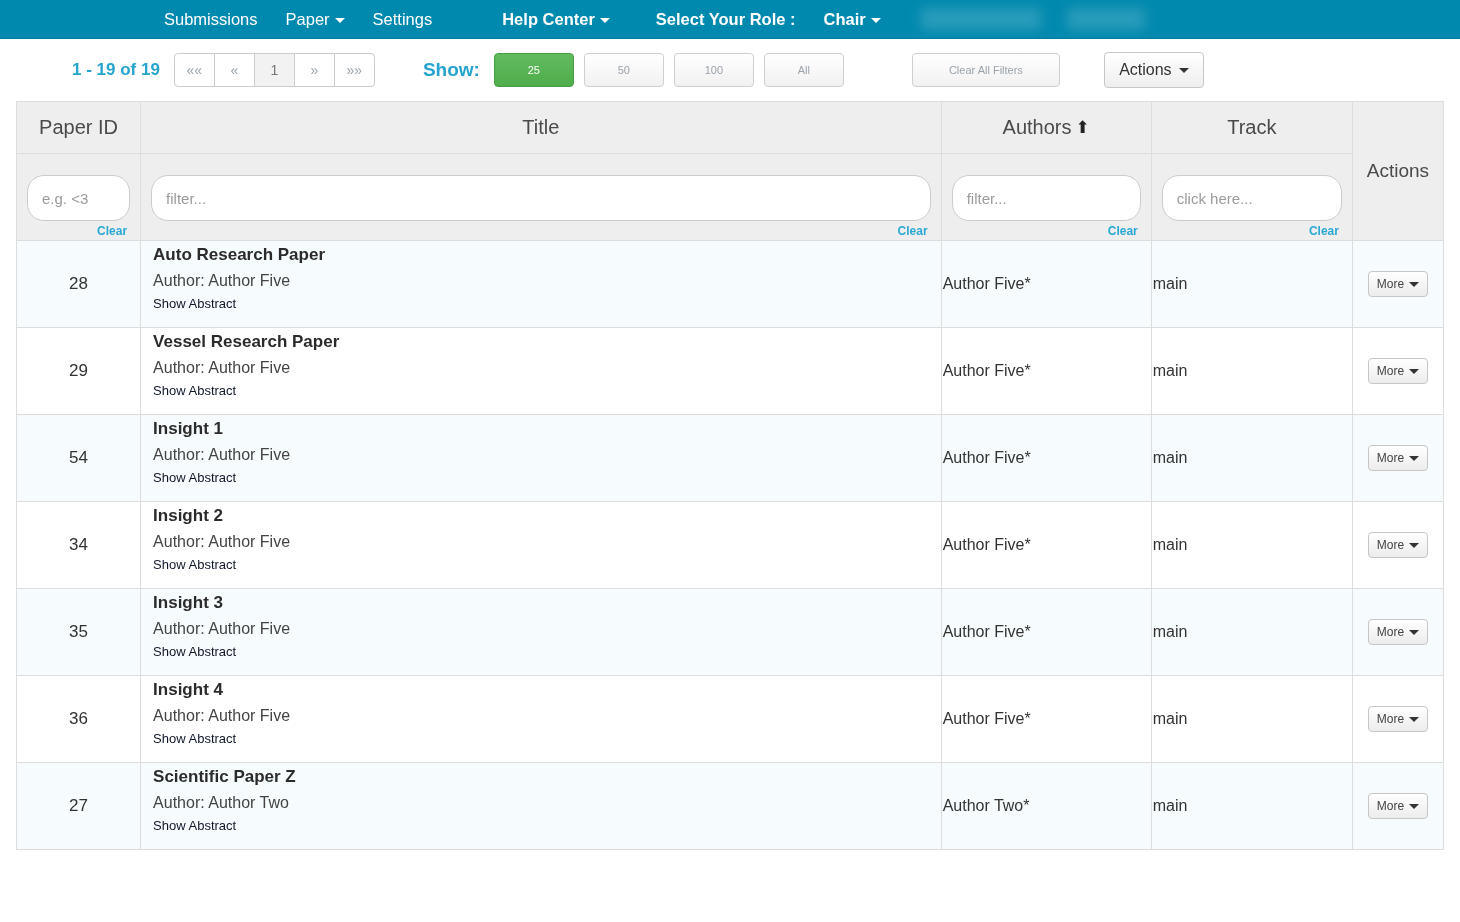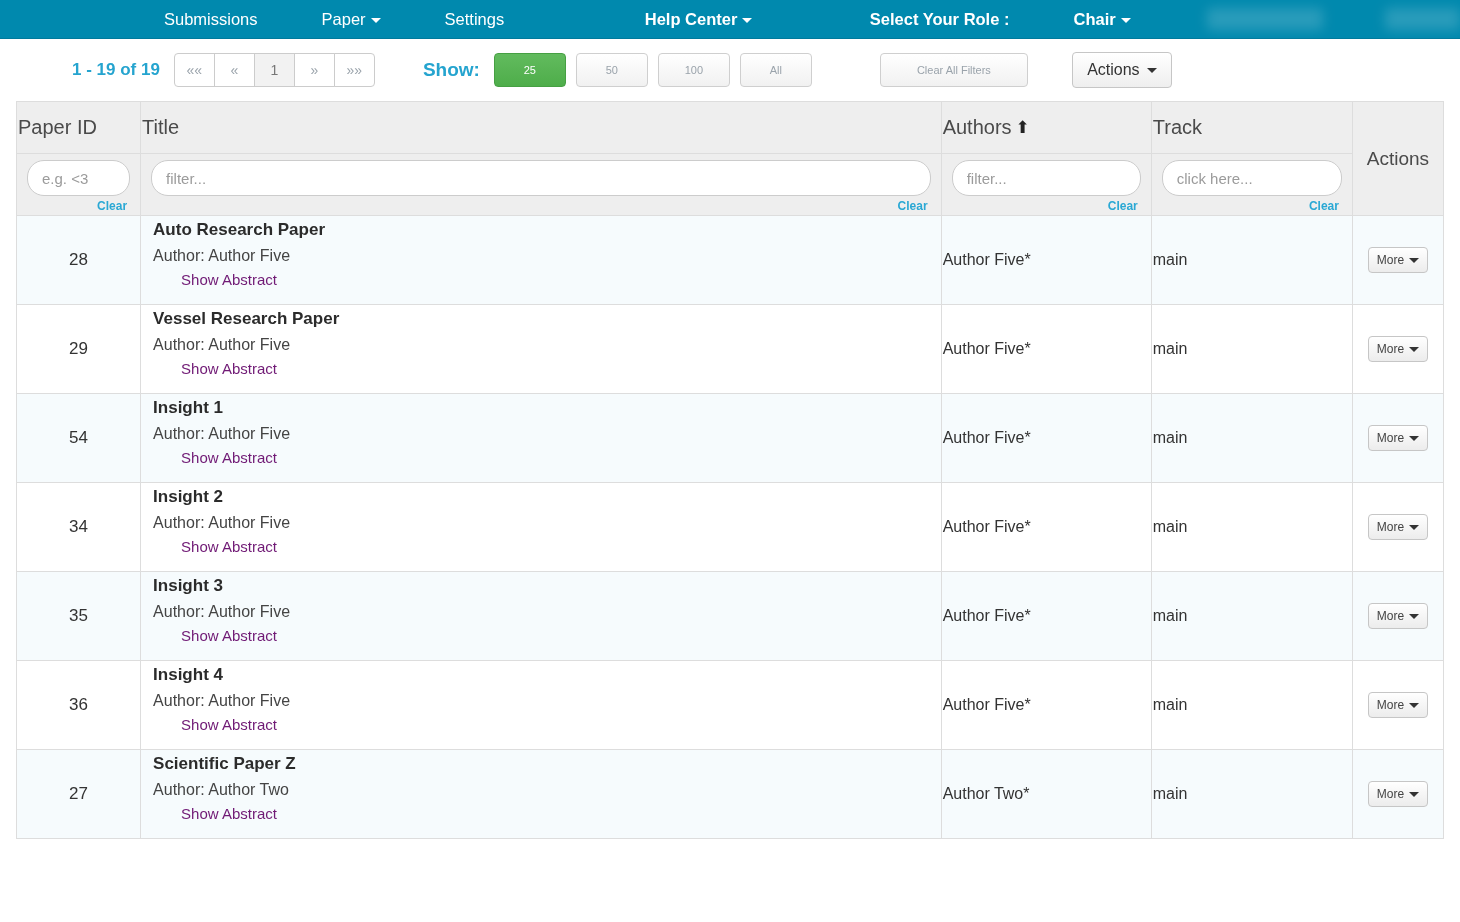--- a/index.html
+++ b/index.html
@@ -13,21 +13,20 @@
 
   
   .navbar {
     height: 39px;
     background: #0089ae;
     border-bottom: 1px solid #007a9c;
     display: flex;
     align-items: center;
     padding: 0 0 0 150px;
     position: relative;
-    gap: 36px;
   }
   .nav-item {
     color: #ffffff;
     font-size: 16.5px;
     line-height: 39px;
     padding: 0 14px;
     white-space: nowrap;
     cursor: pointer;
     text-decoration: none;
   }
@@ -97,21 +96,21 @@
 
   .show-label {
     margin-left: 48px;
     color: #25a4cf;
     font-size: 19px;
     font-weight: bold;
     white-space: nowrap;
   }
   .show-group { display: flex; margin-left: 14px; }
   .show-btn {
-    width: 72px;
+    width: 80px;
     height: 34px;
     border: 1px solid #cfcfcf;
     border-radius: 4px;
     background: linear-gradient(#ffffff, #f1f1f1);
     color: #9aa3ab;
     font-size: 11px;
     display: flex;
     align-items: center;
     justify-content: center;
     margin-right: 10px;
@@ -170,45 +169,46 @@
   table.grid th, table.grid td {
     border: 1px solid #dddddd;
     vertical-align: middle;
   }
   .th-title {
     background: #eeeeee;
     height: 52px;
     color: #4a4a4a;
     font-size: 20px;
     font-weight: normal;
-    text-align: left;
+    text-align: center;
   }
   .th-filter {
     background: #eeeeee;
     height: 62px;
     padding: 6px 10px 2px 10px;
   }
   .th-actions {
     background: #eeeeee;
     color: #4a4a4a;
     font-size: 19px;
     font-weight: normal;
     text-align: center;
   }
   .filter-input {
     width: 100%;
-    height: 36px;
+    height: 46px;
     border: 1px solid #cccccc;
     border-radius: 17px;
     padding: 0 14px;
     font-size: 15px;
     color: #555555;
     font-family: "Liberation Sans", sans-serif;
     background: #ffffff;
     outline: none;
+    margin-top: 15px;
   }
   .filter-input::placeholder { color: #9b9b9b; }
   .clear-link {
     display: block;
     text-align: right;
     color: #2aa8d4;
     font-size: 12px;
     font-weight: bold;
     margin-top: 3px;
     padding-right: 3px;
@@ -237,24 +237,23 @@
     font-weight: bold;
     color: #2b2b2b;
     margin-bottom: 7px;
   }
   .t-author {
     font-size: 16px;
     color: #444444;
     margin-bottom: 6px;
   }
   .t-abstract {
-    font-size: 15px;
-    color: #701a75;
-    cursor: pointer;
-    margin-left: 28px;
+    font-size: 13px;
+    color: #0f172a;
+    cursor: pointer;
   }
   td.c-authors, td.c-track {
     text-align: left;
     font-size: 16px;
     color: #333333;
   }
   td.c-actions { text-align: center; margin-left: 34px; }
   .more-btn {
     display: inline-flex;
     align-items: center;

